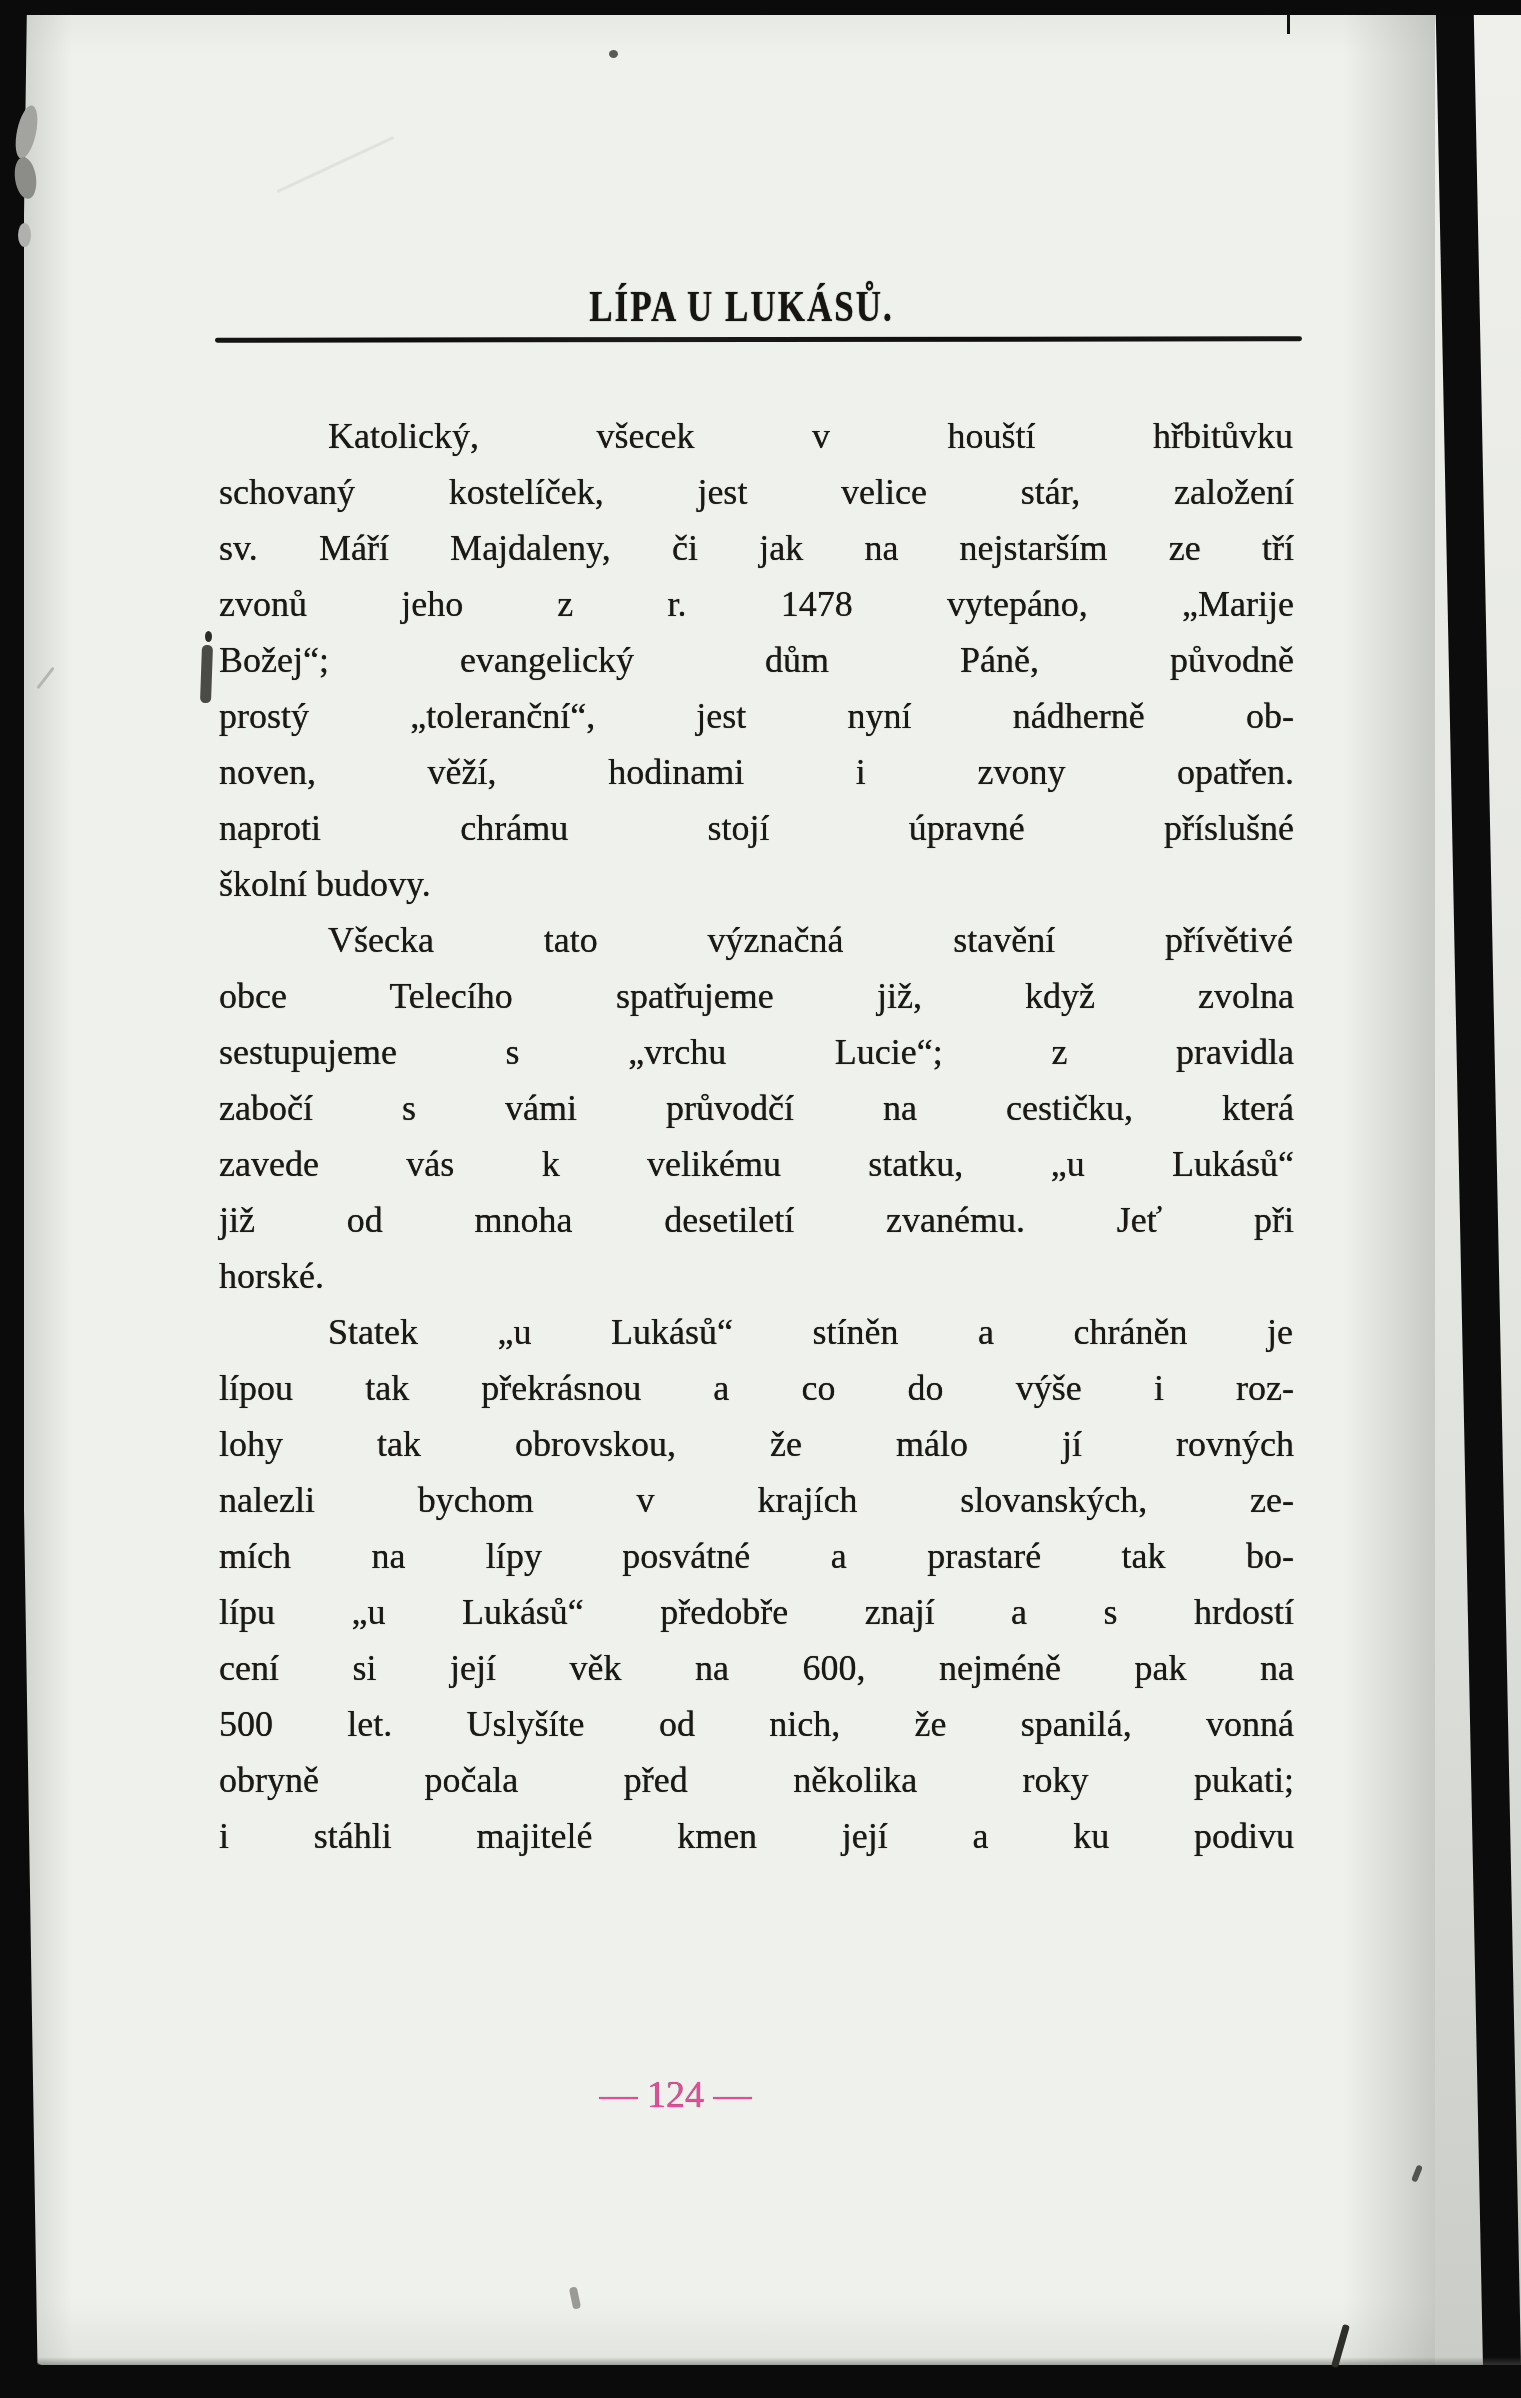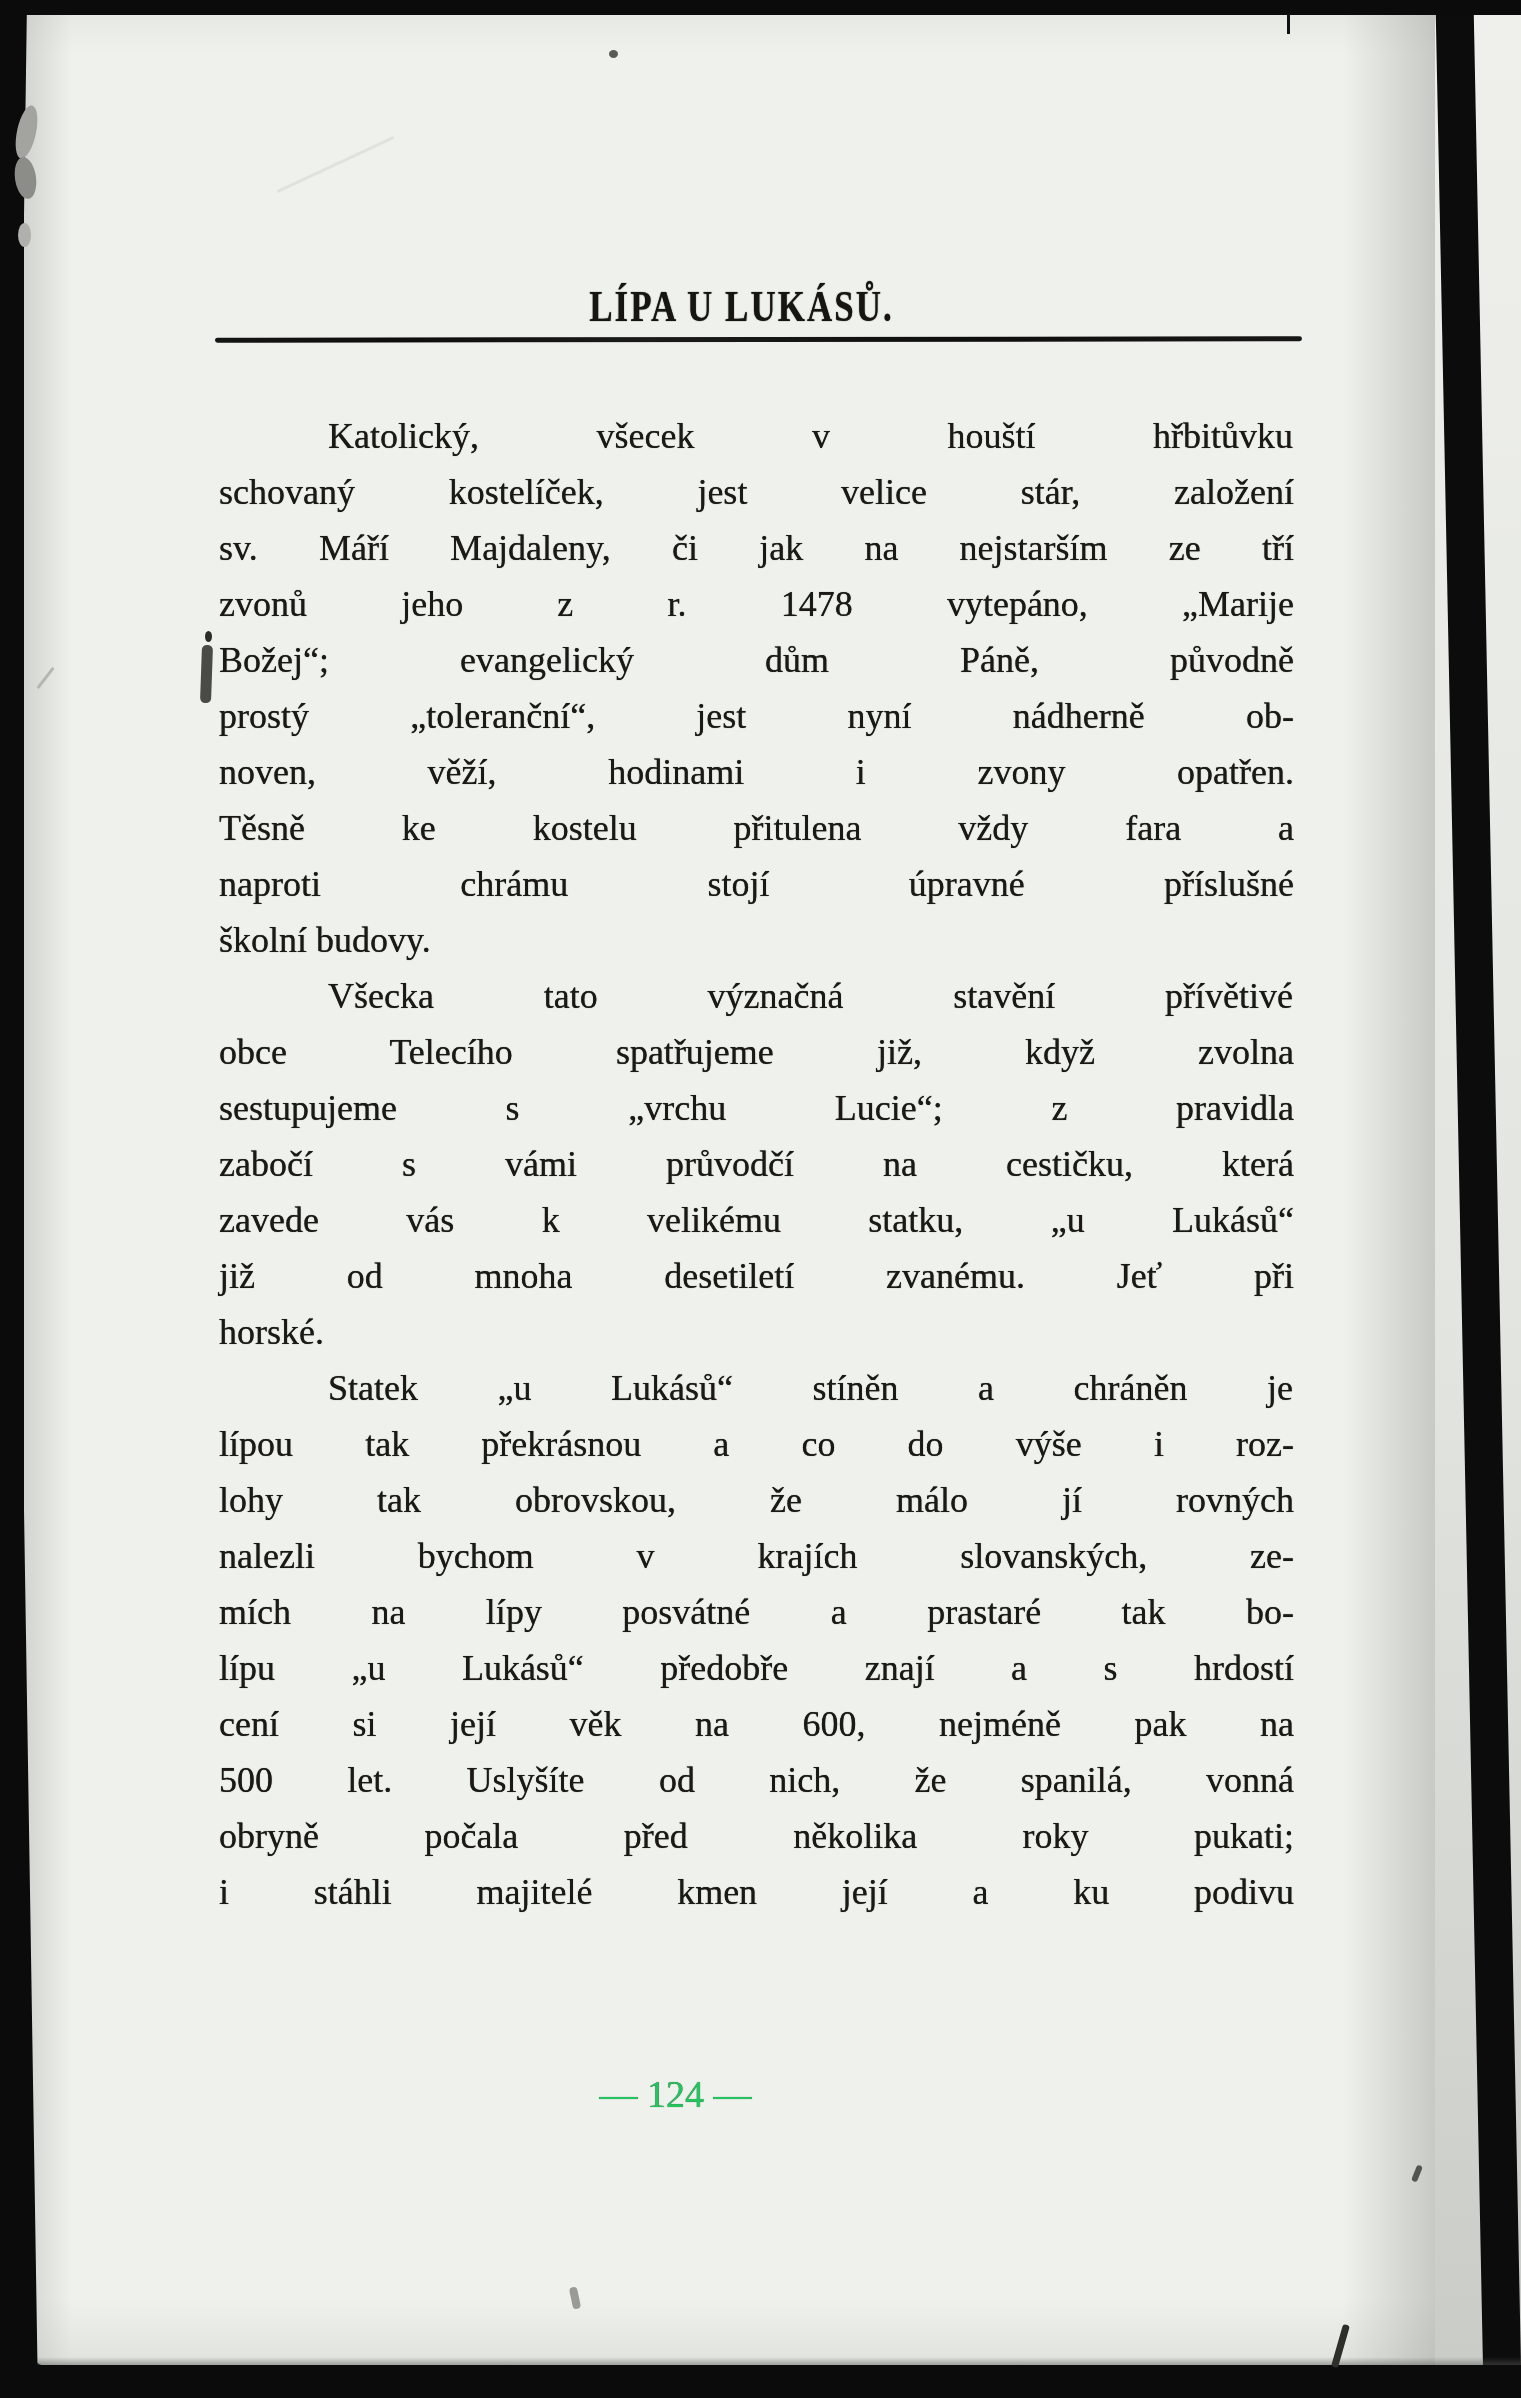--- a/index.html
+++ b/index.html
@@ -63,21 +63,21 @@
   .ln{
     width:1075px;height:56px;line-height:56px;font-size:36px;
     text-align:justify;text-align-last:justify;
     text-shadow:0 0 0.7px rgba(22,21,17,.9);
     white-space:nowrap;overflow:visible;
   }
   .ln.in{padding-left:109px;width:965px;}
   .ln.nj{text-align:left;text-align-last:left;}
   .folio{
     position:absolute;left:138px;top:2073px;width:1075px;
-    text-align:center;font-size:38px;line-height:42px;color:#22c55e;
+    text-align:center;font-size:38px;line-height:42px;color:#ec4899;
     text-shadow:0 0 0.7px rgba(22,21,17,.9);
   }
   
   .blob1{position:absolute;left:17px;top:105px;width:19px;height:54px;background:#a3a39f;border-radius:50%;transform:rotate(12deg);}
   .blob2{position:absolute;left:15px;top:157px;width:21px;height:42px;background:#8c8c88;border-radius:50%;transform:rotate(-8deg);}
   .blob3{position:absolute;left:18px;top:223px;width:13px;height:24px;background:#b0b0ac;border-radius:50%;}
   .dot-top{position:absolute;left:609px;top:50px;width:9px;height:8px;background:#5a5a56;border-radius:50%;}
   .bozej-mark{position:absolute;left:201px;top:645px;width:11px;height:58px;background:#4a4a46;border-radius:5px;transform:rotate(2deg);}
   .bozej-dot{position:absolute;left:205px;top:631px;width:7px;height:11px;background:#2c2c28;border-radius:50%;}
   .faint-slash{position:absolute;left:44px;top:665px;width:3px;height:26px;background:#b5b5b1;transform:rotate(38deg);border-radius:2px;}
@@ -101,21 +101,20 @@
   <div class="head-rule"></div>
 
   <div class="body-text">
     <div class="ln in">Katolický, všecek v houští hřbitůvku</div>
     <div class="ln">schovaný kostelíček, jest velice stár, založení</div>
     <div class="ln">sv. Máří Majdaleny, či jak na nejstarším ze tří</div>
     <div class="ln">zvonů jeho z r. 1478 vytepáno, „Marije</div>
     <div class="ln">Božej“; evangelický dům Páně, původně</div>
     <div class="ln">prostý „toleranční“, jest nyní nádherně ob-</div>
     <div class="ln">noven, věží, hodinami i zvony opatřen.</div>
-    <div class="ln">Těsně ke kostelu přitulena vždy fara a</div>
     <div class="ln">naproti chrámu stojí úpravné příslušné</div>
     <div class="ln nj">školní budovy.</div>
     <div class="ln in">Všecka tato význačná stavění přívětivé</div>
     <div class="ln">obce Telecího spatřujeme již, když zvolna</div>
     <div class="ln">sestupujeme s „vrchu Lucie“; z pravidla</div>
     <div class="ln">zabočí s vámi průvodčí na cestičku, která</div>
     <div class="ln">zavede vás k velikému statku, „u Lukásů“</div>
     <div class="ln">již od mnoha desetiletí zvanému. Jeť při</div>
     <div class="ln nj">horské.</div>
     <div class="ln in">Statek „u Lukásů“ stíněn a chráněn je</div>

